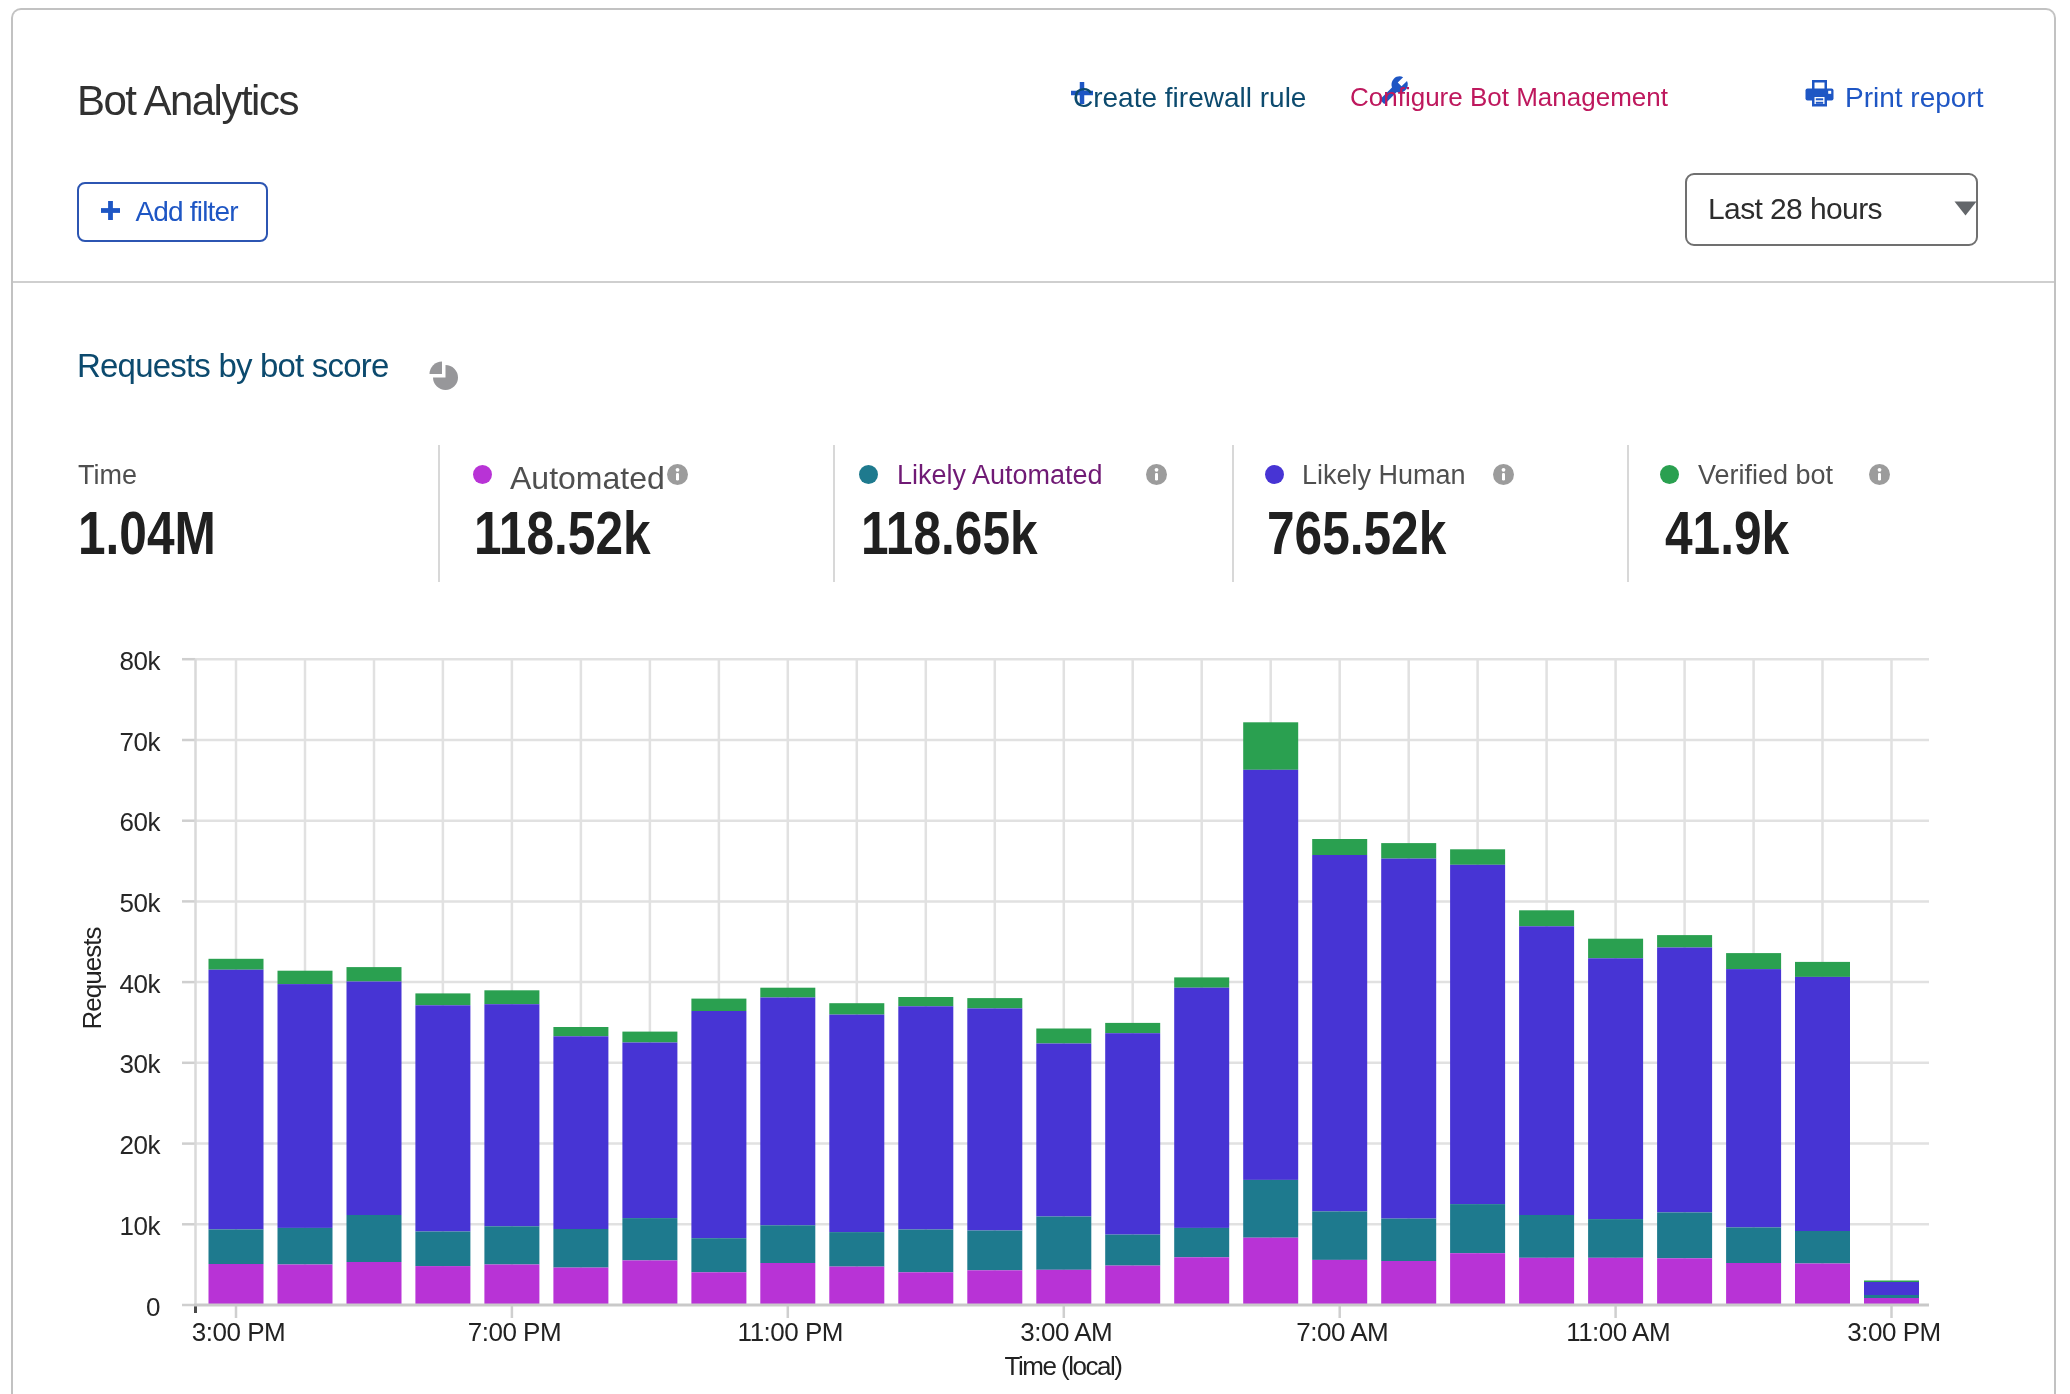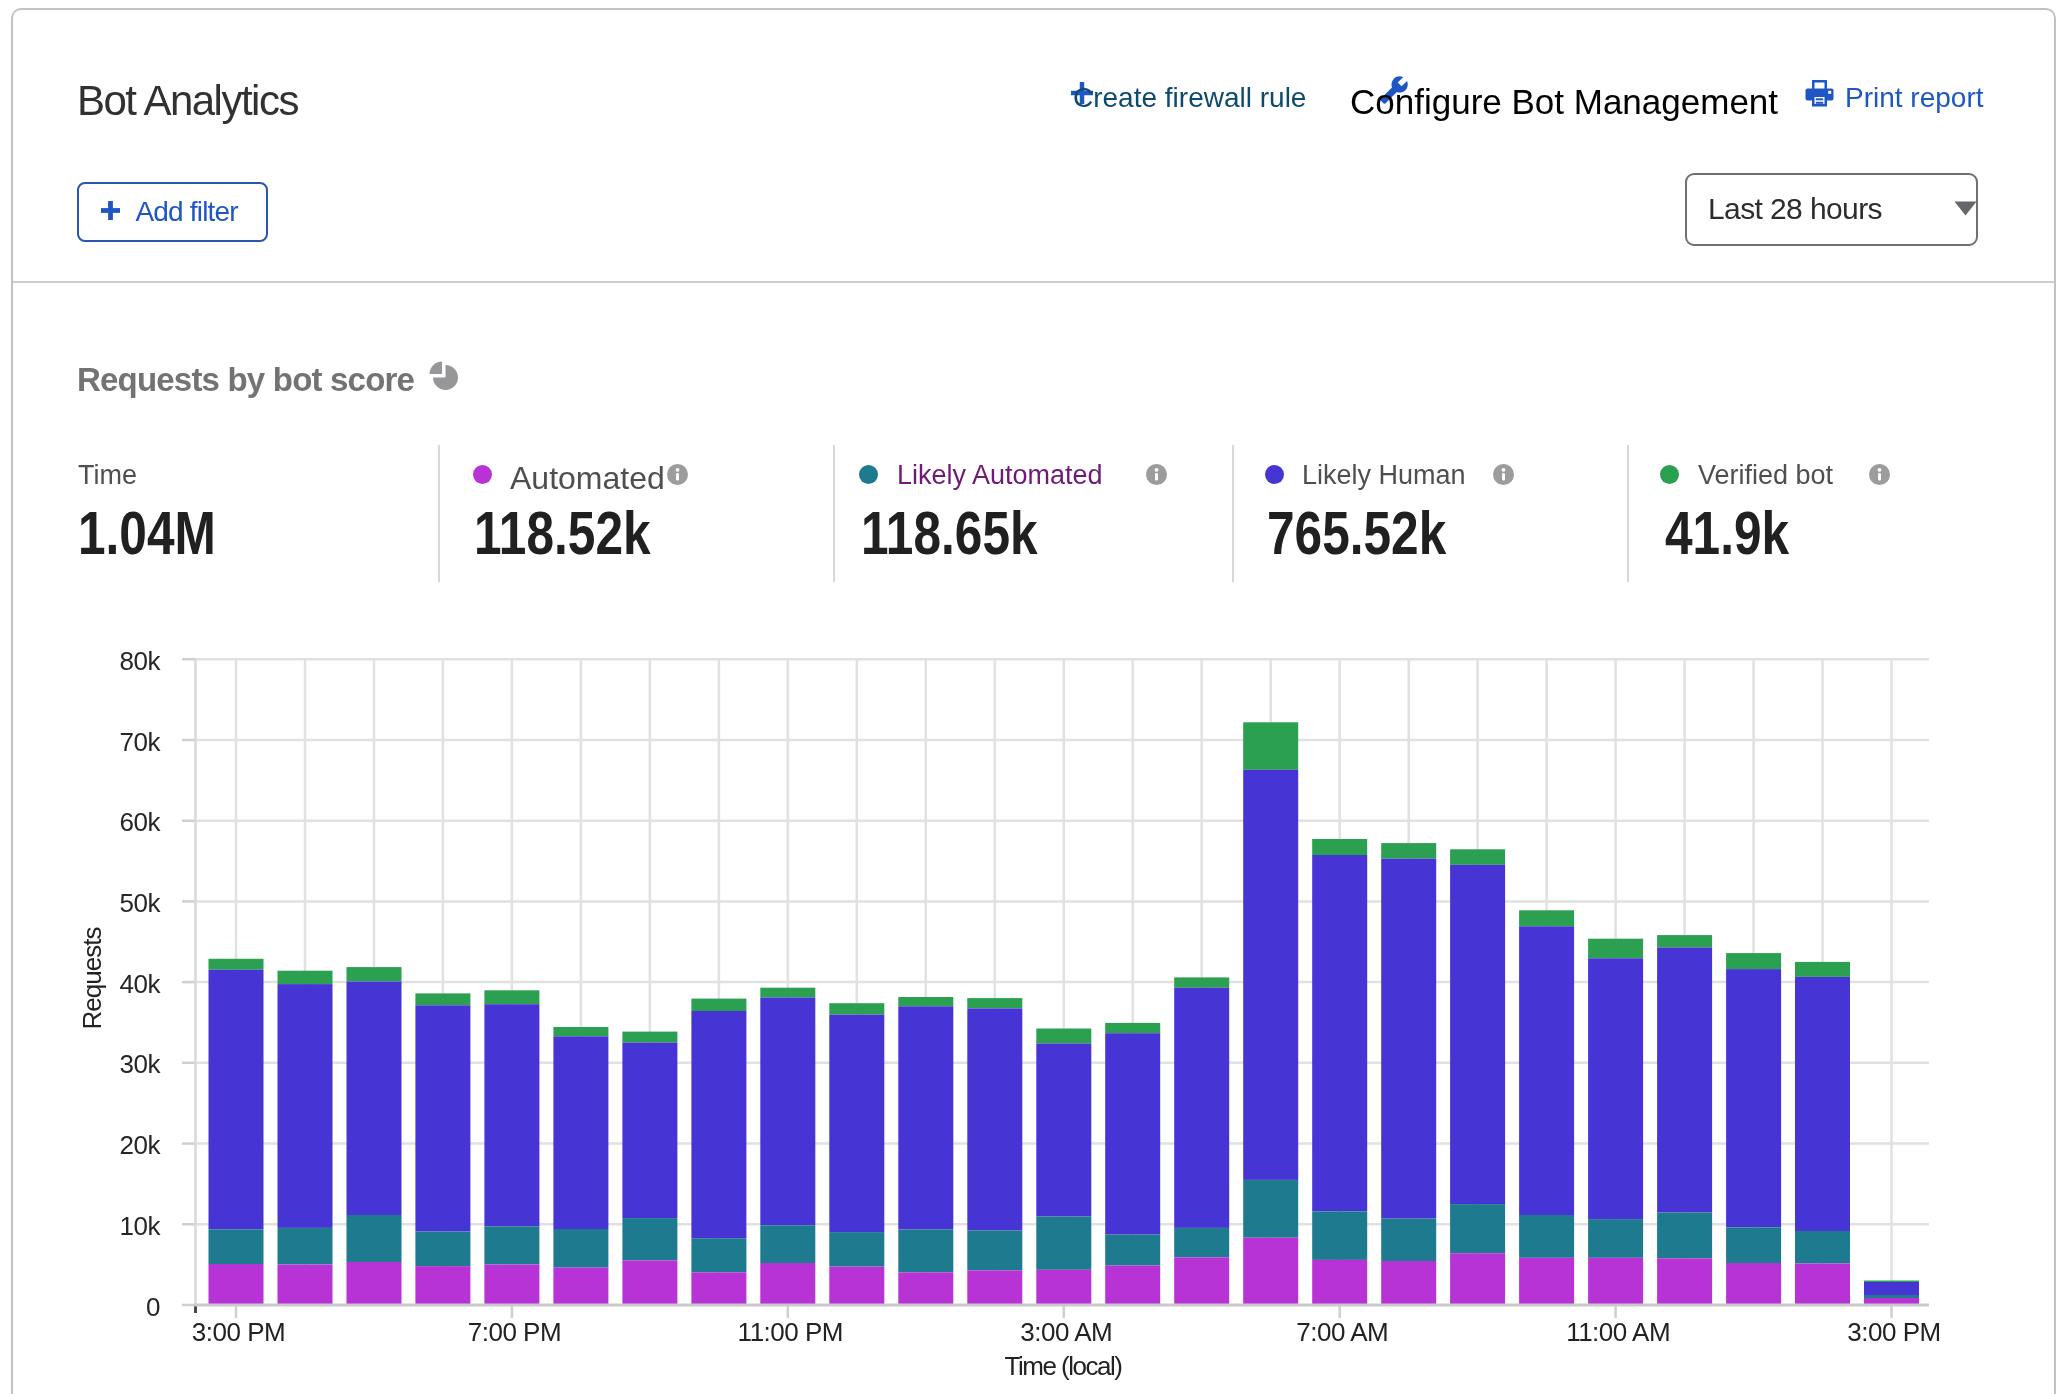--- a/index.html
+++ b/index.html
@@ -13,21 +13,21 @@
 <div class="abs" style="left:77px;top:77.2px;font-size:42px;font-weight:normal;color:#313131;letter-spacing:-1.5px">Bot Analytics</div>
 
 <svg style="position:absolute;left:1070px;top:81px" width="24" height="24" viewBox="0 0 24 24">
     <line x1="12.0" y1="1" x2="12.0" y2="23" stroke="#1e56c4" stroke-width="4.5"></line>
     <line x1="1" y1="12.0" x2="23" y2="12.0" stroke="#1e56c4" stroke-width="4.5"></line>
   </svg>
 <div class="abs" style="left:1073px;top:81.8px;font-size:28px;color:#0c4a6e">Create firewall rule</div>
 <svg style="position:absolute;left:1379px;top:75px" width="30" height="30" viewBox="0 0 24 24">
     <path transform="scale(-1,1) translate(-24,0)" fill="#1e56c4" d="M22.7 19l-9.1-9.1c.9-2.3.4-5-1.5-6.9-2-2-5-2.4-7.4-1.3L9 6 6 9 1.6 4.7C.4 7.1.9 10.1 2.9 12.1c1.9 1.9 4.6 2.4 6.9 1.5l9.1 9.1c.4.4 1 .4 1.4 0l2.3-2.3c.5-.4.5-1.1.1-1.4z"></path>
   </svg>
-<div class="abs" style="left:1350px;top:81.8px;font-size:35px;color:#000000">Configure Bot Management</div>
+<div class="abs" style="left:1350px;top:81.8px;font-size:26px;color:#be185d">Configure Bot Management</div>
 <svg style="position:absolute;left:1805px;top:79px" width="29" height="28" viewBox="0 0 29 28">
     <rect x="8.25" y="2.25" width="12.5" height="9" fill="#fff" stroke="#1e56c4" stroke-width="2.5"></rect>
     <rect x="0.5" y="9.5" width="28" height="12" rx="2" fill="#1e56c4"></rect>
     <rect x="23.2" y="11.8" width="3" height="3" fill="#fff"></rect>
     <rect x="8.25" y="16.75" width="12.5" height="9.5" fill="#fff" stroke="#1e56c4" stroke-width="2.5"></rect>
     <rect x="10.8" y="19.3" width="7.4" height="2" fill="#1e56c4"></rect>
     <rect x="10.8" y="22.8" width="7.4" height="2" fill="#1e56c4"></rect>
   </svg>
 <div class="abs" style="left:1845px;top:81.8px;font-size:28px;color:#1e56c4">Print report</div>
 
@@ -37,21 +37,21 @@
     <line x1="1" y1="10.5" x2="20" y2="10.5" stroke="#1e56c4" stroke-width="4.8"></line>
   </svg>
 <div class="abs" style="left:135.4px;top:195.9px;font-size:28px;letter-spacing:-0.8px;color:#1e56c4">Add filter</div>
 
 <div class="abs" style="left:1685px;top:172.5px;width:288.5px;height:69px;border:2px solid #707070;border-radius:9px"></div>
 <div class="abs" style="left:1708px;top:192.1px;font-size:30px;letter-spacing:-0.6px;color:#2d2d2d">Last 28 hours</div>
 <svg style="position:absolute;left:1954px;top:201px" width="23" height="15" viewBox="0 0 23 15">
     <path fill="#63666a" d="M0.5 0.5 L22.5 0.5 L11.5 14.5 Z"></path>
   </svg>
 
-<div class="abs" style="left:77px;top:361px;font-size:33px;font-weight:bold;color:#737373;letter-spacing:-0.8px">Requests by bot score</div>
+<div class="abs" style="left:77px;top:347px;font-size:33px;font-weight:normal;color:#0c4a6e;letter-spacing:-0.8px">Requests by bot score</div>
 <svg style="position:absolute;left:428.5px;top:361px" width="30" height="30" viewBox="0 0 30 30">
     <path fill="#97979a" d="M 4 16.5 A 12.5 12.5 0 1 0 16.5 4 L 16.5 16.5 Z"></path>
     <path fill="#97979a" d="M 13 13 L 0.5 13 A 12.5 12.5 0 0 1 13 0.5 Z"></path>
   </svg>
 
 <div style="position:absolute;left:438px;top:445px;width:2px;height:137px;background:#d8d8d8"></div>
 <div style="position:absolute;left:832.6px;top:445px;width:2px;height:137px;background:#d8d8d8"></div>
 <div style="position:absolute;left:1232.3px;top:445px;width:2px;height:137px;background:#d8d8d8"></div>
 <div style="position:absolute;left:1626.5px;top:445px;width:2px;height:137px;background:#d8d8d8"></div>
 <div style="position:absolute;left:78px;top:460.2px;font-size:27px;color:#4f4f4f;white-space:nowrap">Time</div>

